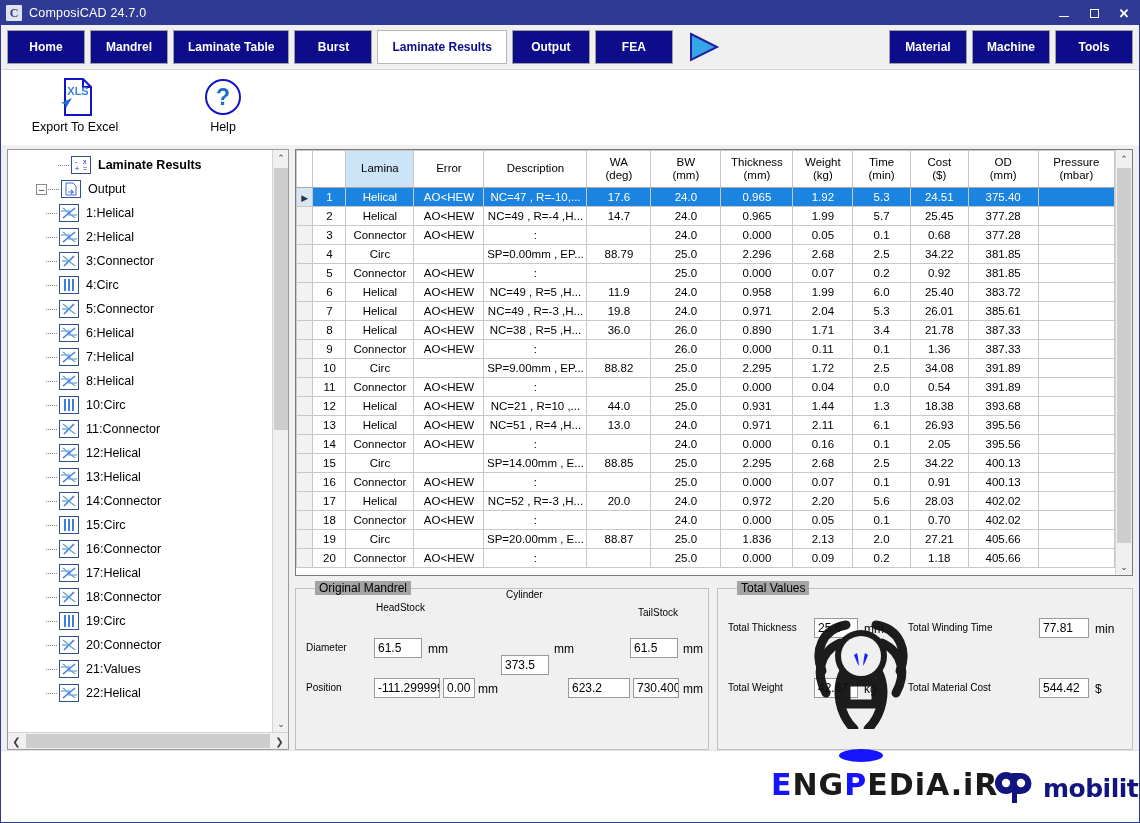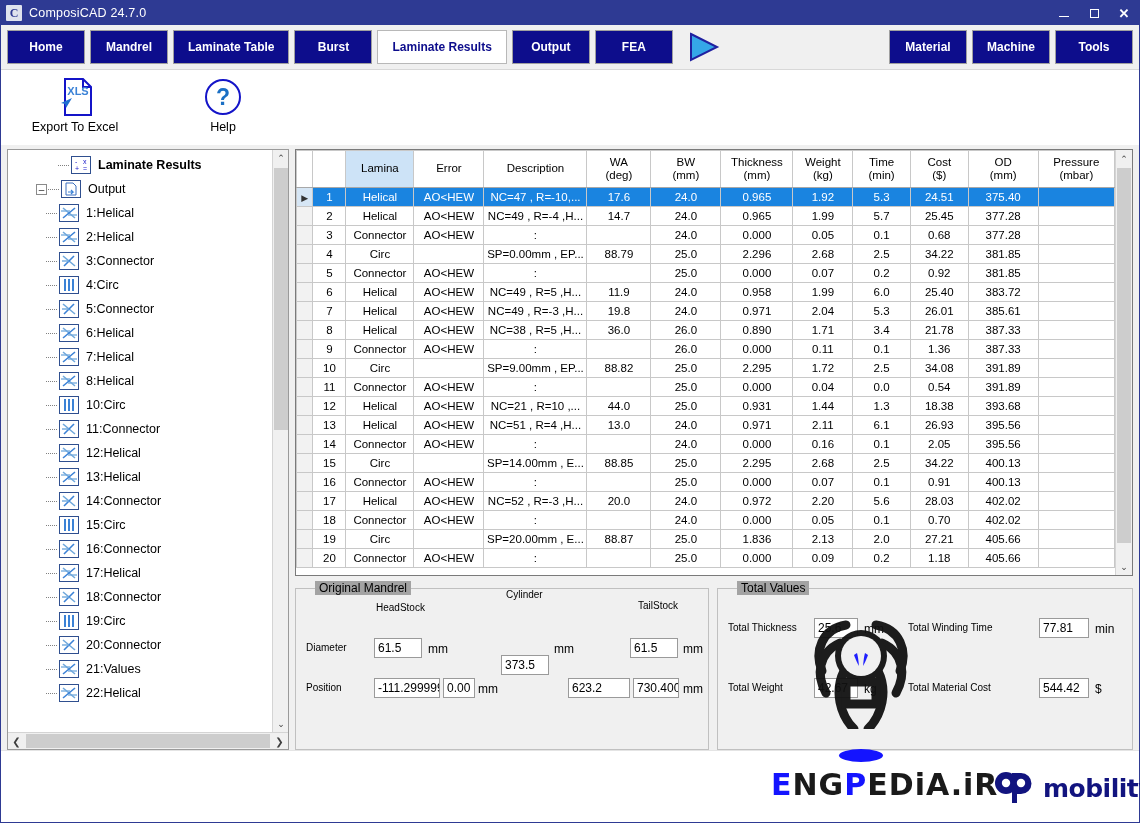--- a/index.html
+++ b/index.html
@@ -998,21 +998,21 @@
         </div>
       </div>
 
       <div class="bottomrow">
 
         <div class="groupbox" style="max-width:414px;">
           <div class="gb-title">Original Mandrel</div>
           <div class="gb-body">
             <div class="lbl" style="left:80px;top:13px;">HeadStock</div>
             <div class="lbl" style="left:210px;top:0;">Cylinder</div>
-            <div class="lbl" style="left:342px;top:11px;">TailStock</div>
+            <div class="lbl" style="left:342px;top:18px;">TailStock</div>
 
             <div class="lbl" style="left:10px;top:53px;">Diameter</div>
             <div class="tbox" style="left:78px;top:49px;width:48px;">61.5</div>
             <div class="unit" style="left:132px;top:53px;">mm</div>
             <div class="tbox" style="left:205px;top:66px;width:48px;">373.5</div>
             <div class="unit" style="left:258px;top:53px;">mm</div>
             <div class="tbox" style="left:334px;top:49px;width:48px;">61.5</div>
             <div class="unit" style="left:387px;top:53px;">mm</div>
 
             <div class="lbl" style="left:10px;top:93px;">Position</div>

